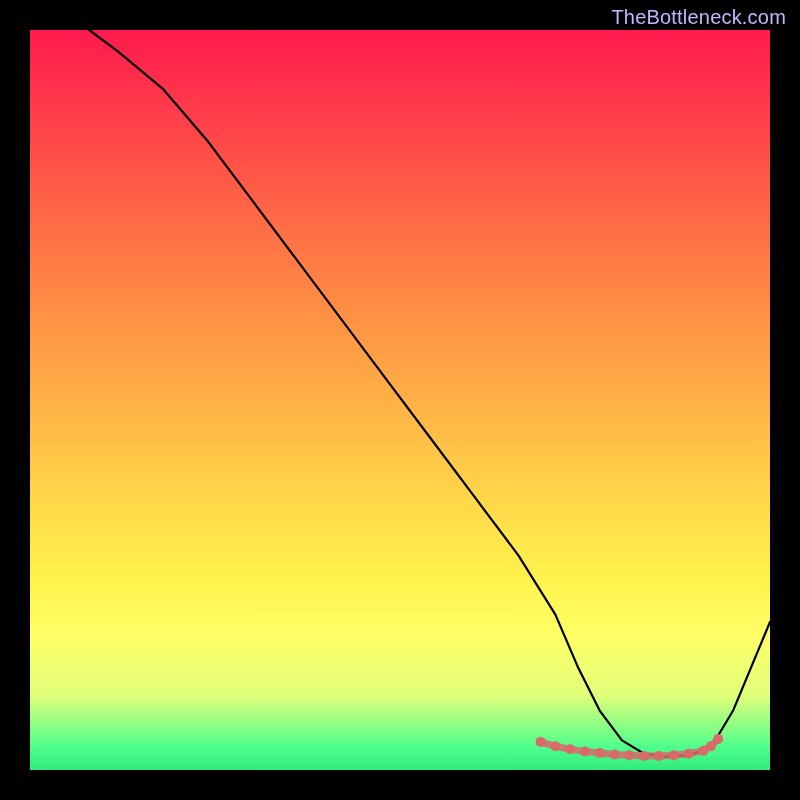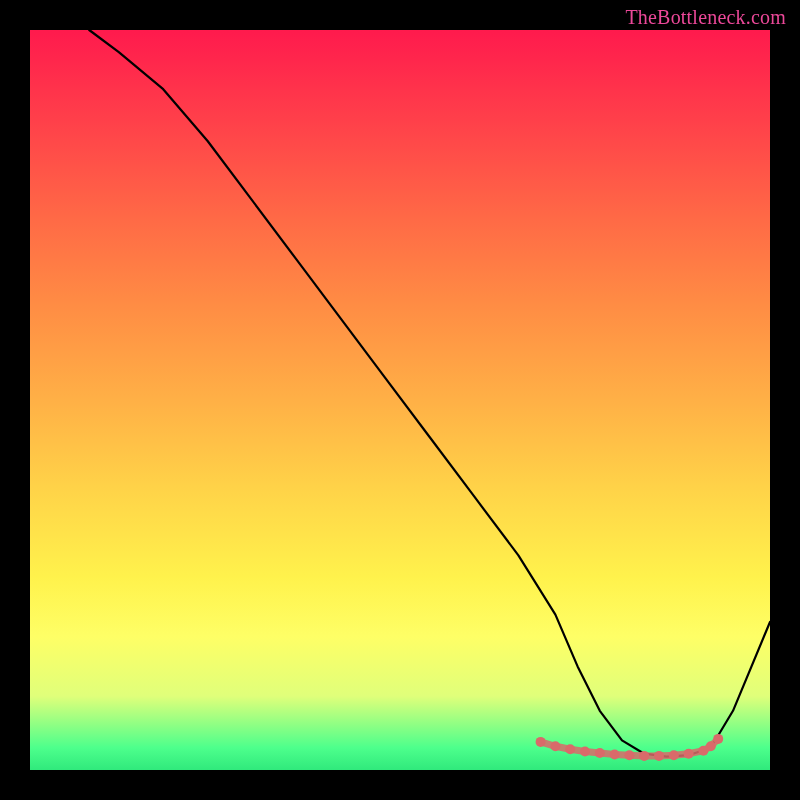--- a/index.html
+++ b/index.html
@@ -26,23 +26,23 @@
       #fff24c 74%,
       #feff66 82%,
       #e0ff7a 90%,
       #4dff8c 97%,
       #30e97c 100%);
   }
   .watermark {
     position: absolute;
     top: 6px;
     right: 14px;
-    font-family: Liberation Serif, serif;
+    font-family: Liberation Sans, sans-serif;
     font-size: 20px;
-    color: #ec4899;
+    color: #c4b5fd;
     letter-spacing: 0.2px;
     font-weight: 500;
   }
   svg.curve {
     position: absolute;
     left: 0; top: 0;
     width: 740px; height: 740px;
     overflow: visible;
   }
 </style>

